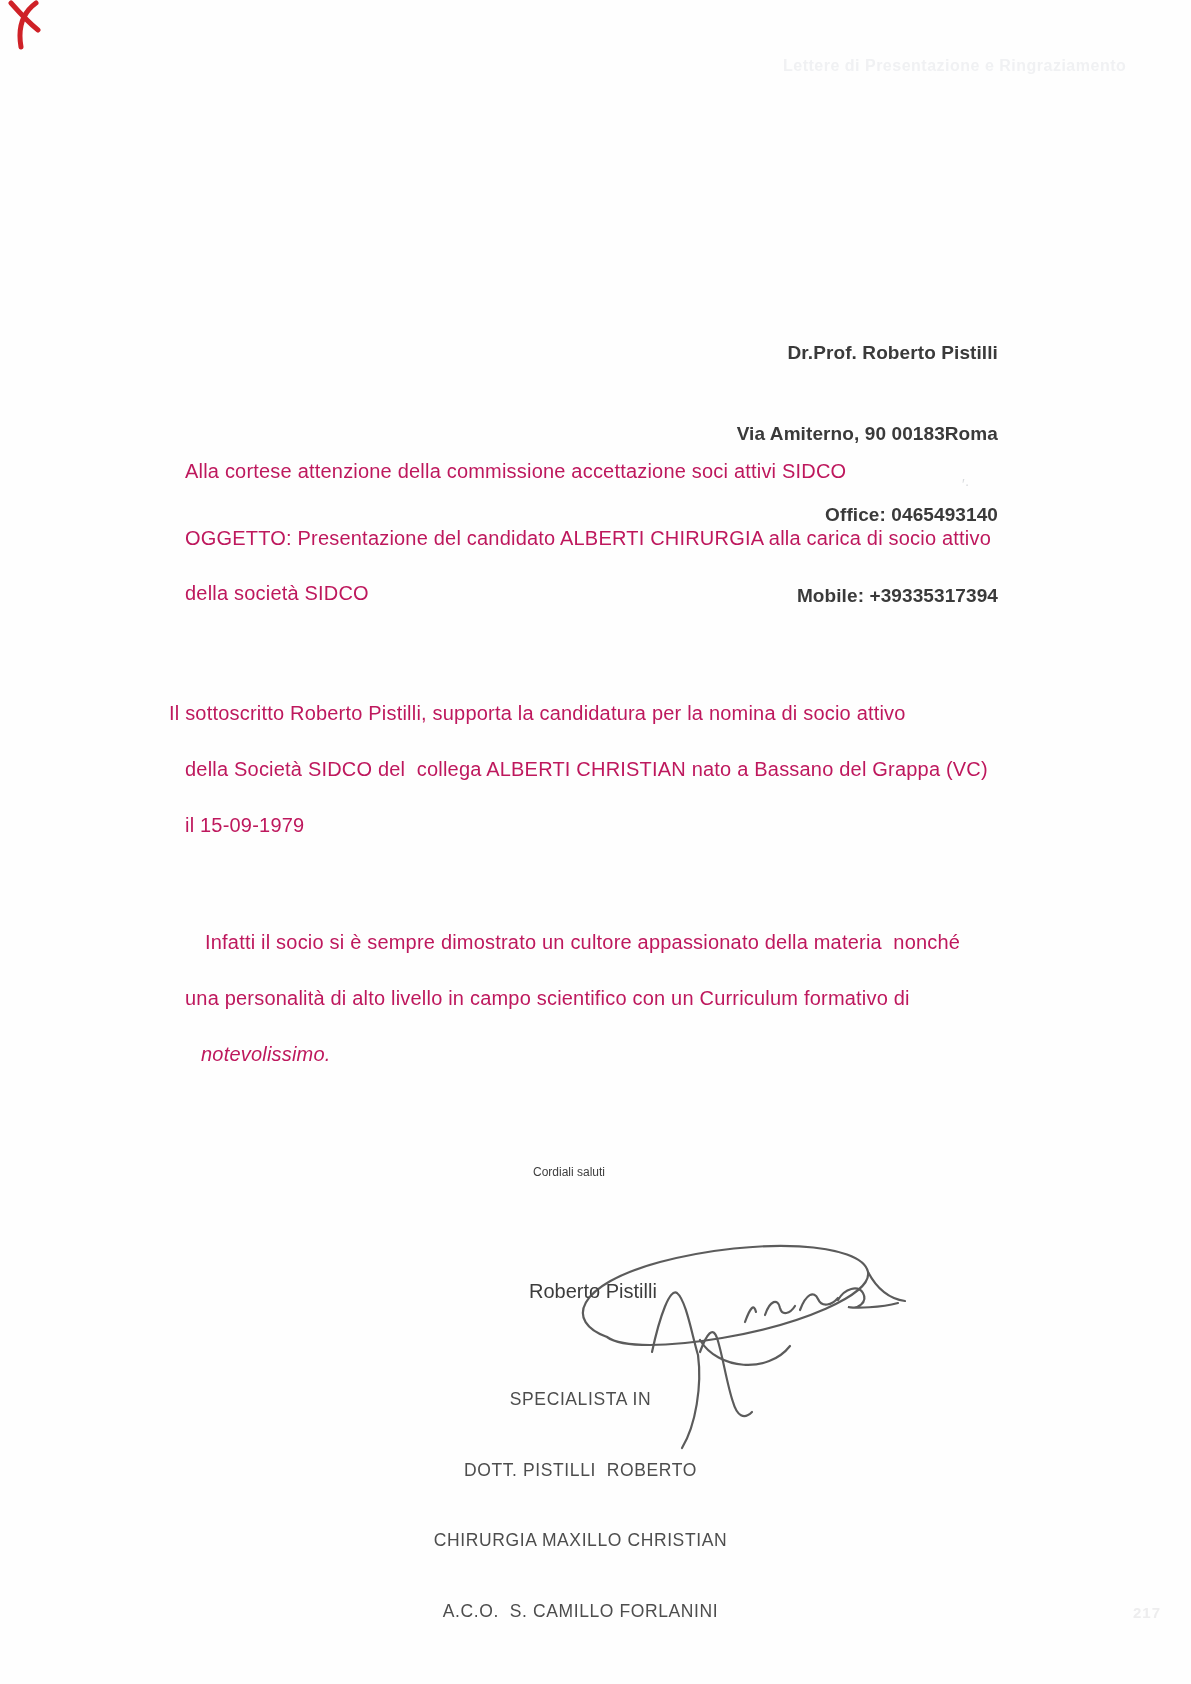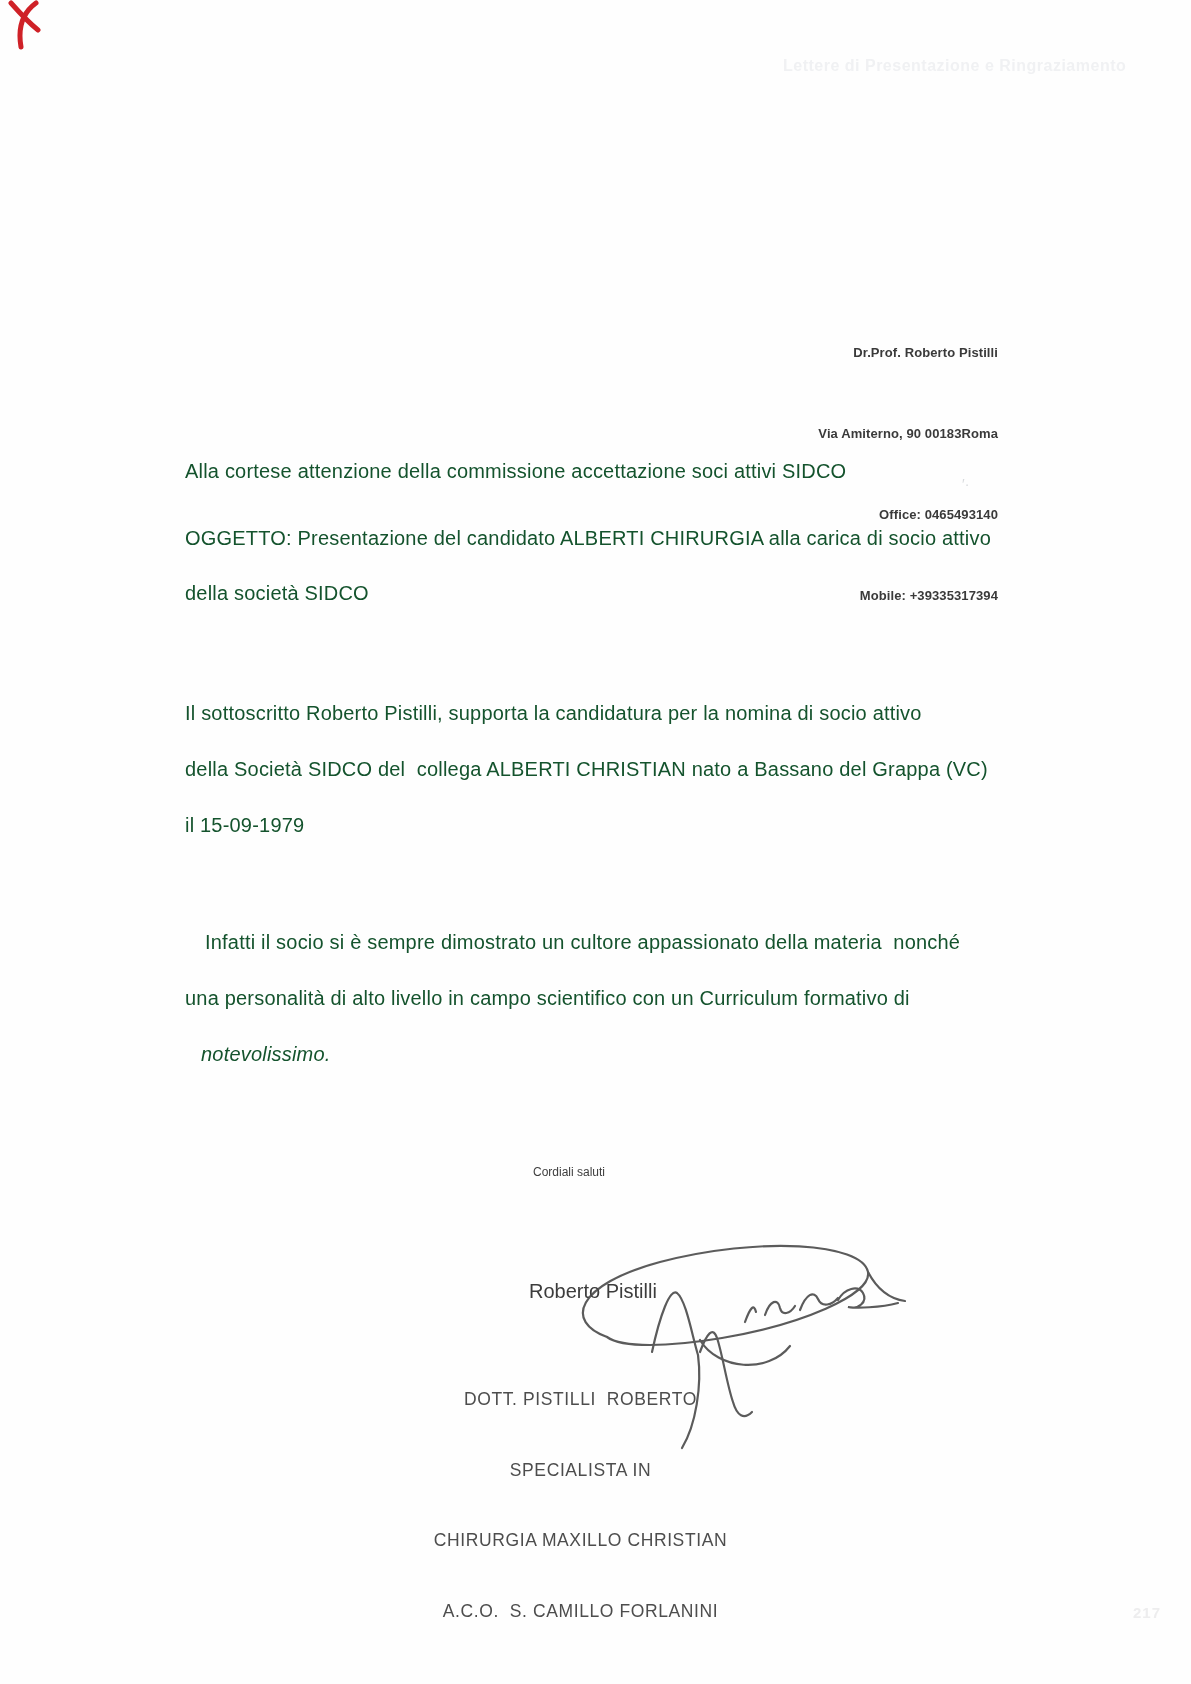--- a/index.html
+++ b/index.html
@@ -4,30 +4,30 @@
 <style>
   html,body{margin:0;padding:0;}
   body{
     width:1191px;height:1684px;position:relative;overflow:hidden;
     background:#fdfdfd;
     font-family:"Liberation Sans", sans-serif;
   }
   .page{position:absolute;inset:0;background:#fefefe;}
   .line{
     position:absolute;
-    font-size:20px;color:#14532d;white-space:pre;letter-spacing:.2px;
+    font-size:20px;color:#be185d;white-space:pre;letter-spacing:.2px;
   }
   .watermark{
     position:absolute;left:783px;top:57px;width:330px;
     font-size:16px;color:#f0f1f3;letter-spacing:.5px;white-space:pre;
     font-weight:bold;
   }
   .letterhead{
     position:absolute;top:285px;right:193px;text-align:right;
-    color:#3a3a3a;font-weight:bold;font-size:13px;line-height:27px;
+    color:#3a3a3a;font-weight:bold;font-size:19px;line-height:27px;
     letter-spacing:.1px;white-space:pre;
   }
   .closing{position:absolute;left:533px;top:1165px;font-size:12px;color:#3e3e3e;}
   .sig-name{position:absolute;left:529px;top:1280px;font-size:20px;color:#3c3c3c;}
   .stamp{
     position:absolute;left:408px;top:1341px;width:345px;text-align:center;
     color:#4d4d4d;font-size:17.5px;line-height:23.5px;letter-spacing:.6px;
     white-space:pre;
   }
   .pencil-mark{position:absolute;left:962px;top:476px;font-size:14px;color:#d7dadd;}
@@ -51,21 +51,21 @@
     <div>Via Amiterno, 90 00183Roma</div>
     <div>Office: 0465493140</div>
     <div>Mobile: +39335317394</div>
   </div>
 
   <div class="line" style="left:185px;top:460px;">Alla cortese attenzione della commissione accettazione soci attivi SIDCO</div>
 
   <div class="line" style="left:185px;top:527px;">OGGETTO: Presentazione del candidato ALBERTI CHIRURGIA alla carica di socio attivo</div>
   <div class="line" style="left:185px;top:582px;">della società SIDCO</div>
 
-  <div class="line" style="left:185px;top:702px;">Il sottoscritto Roberto Pistilli, supporta la candidatura per la nomina di socio attivo</div>
+  <div class="line" style="left:169px;top:702px;">Il sottoscritto Roberto Pistilli, supporta la candidatura per la nomina di socio attivo</div>
   <div class="line" style="left:185px;top:758px;">della Società SIDCO del  collega ALBERTI CHRISTIAN nato a Bassano del Grappa (VC)</div>
   <div class="line" style="left:185px;top:814px;">il 15-09-1979</div>
 
   <div class="line" style="left:185px;top:931px;margin-left:20px;">Infatti il socio si è sempre dimostrato un cultore appassionato della materia  nonché</div>
   <div class="line" style="left:185px;top:987px;">una personalità di alto livello in campo scientifico con un Curriculum formativo di</div>
   <div class="line" style="left:201px;top:1043px;font-style:italic;">notevolissimo.</div>
 
   <div class="closing">Cordiali saluti</div>
 
   <div class="sig-name">Roberto Pistilli</div>
@@ -78,22 +78,22 @@
       <path d="M700 1352 C 707 1333, 713 1326, 717 1338 C 722 1352, 727 1385, 733 1402 C 737 1416, 744 1420, 752 1412"></path>
       <path d="M700 1340 C 718 1370, 768 1374, 790 1346"></path>
       <path d="M745 1322 C 750 1308, 754 1303, 756 1312"></path>
       <path d="M765 1315 C 770 1300, 778 1298, 780 1308 C 782 1316, 790 1314, 795 1306"></path>
       <path d="M800 1310 C 806 1294, 814 1290, 818 1299 C 822 1308, 832 1305, 838 1298"></path>
       <path d="M838 1300 C 845 1288, 858 1285, 863 1293 C 868 1302, 858 1310, 848 1307 C 856 1308, 880 1308, 898 1303"></path>
     </g>
   </svg>
 
   <div class="stamp">
+    <div>SPECIALISTA IN</div>
     <div>DOTT. PISTILLI  ROBERTO</div>
-    <div>SPECIALISTA IN</div>
     <div>CHIRURGIA MAXILLO CHRISTIAN</div>
     <div>A.C.O.  S. CAMILLO FORLANINI</div>
   </div>
 
   <div class="pencil-mark">′·</div>
 
   <div class="corner-mark">217</div>
 
 </div>
 

